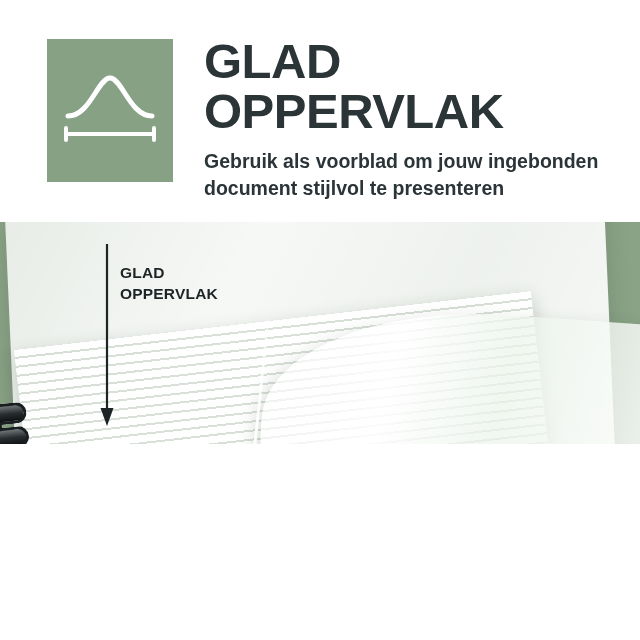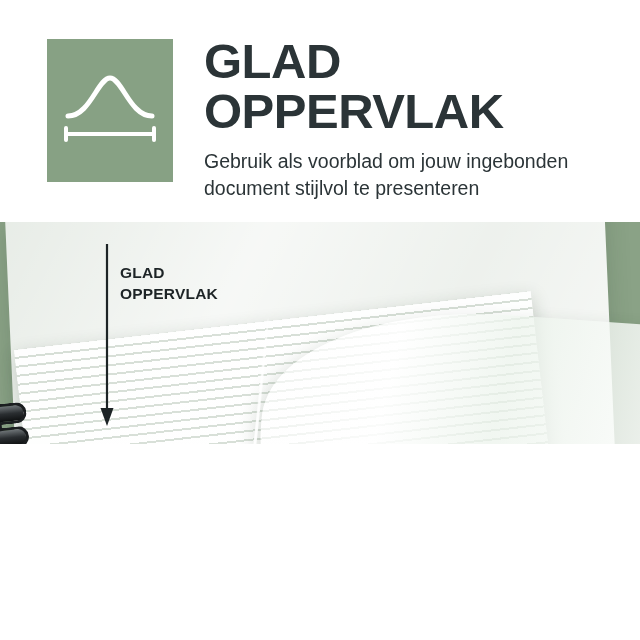--- a/index.html
+++ b/index.html
@@ -57,21 +57,21 @@
     letter-spacing: -0.5px;
     color: #2b3437;
     margin: 0;
     text-transform: uppercase;
   }
   .subtitle {
     margin: 12px 0 0 0;
     font-size: 19.5px;
     line-height: 27px;
     color: #2b3437;
-    font-weight: 400;
+    font-weight: 700;
     max-width: 410px;
   }
 
   
   .photo {
     position: absolute;
     left: 0;
     top: 222px;
     width: 640px;
     height: 418px;

